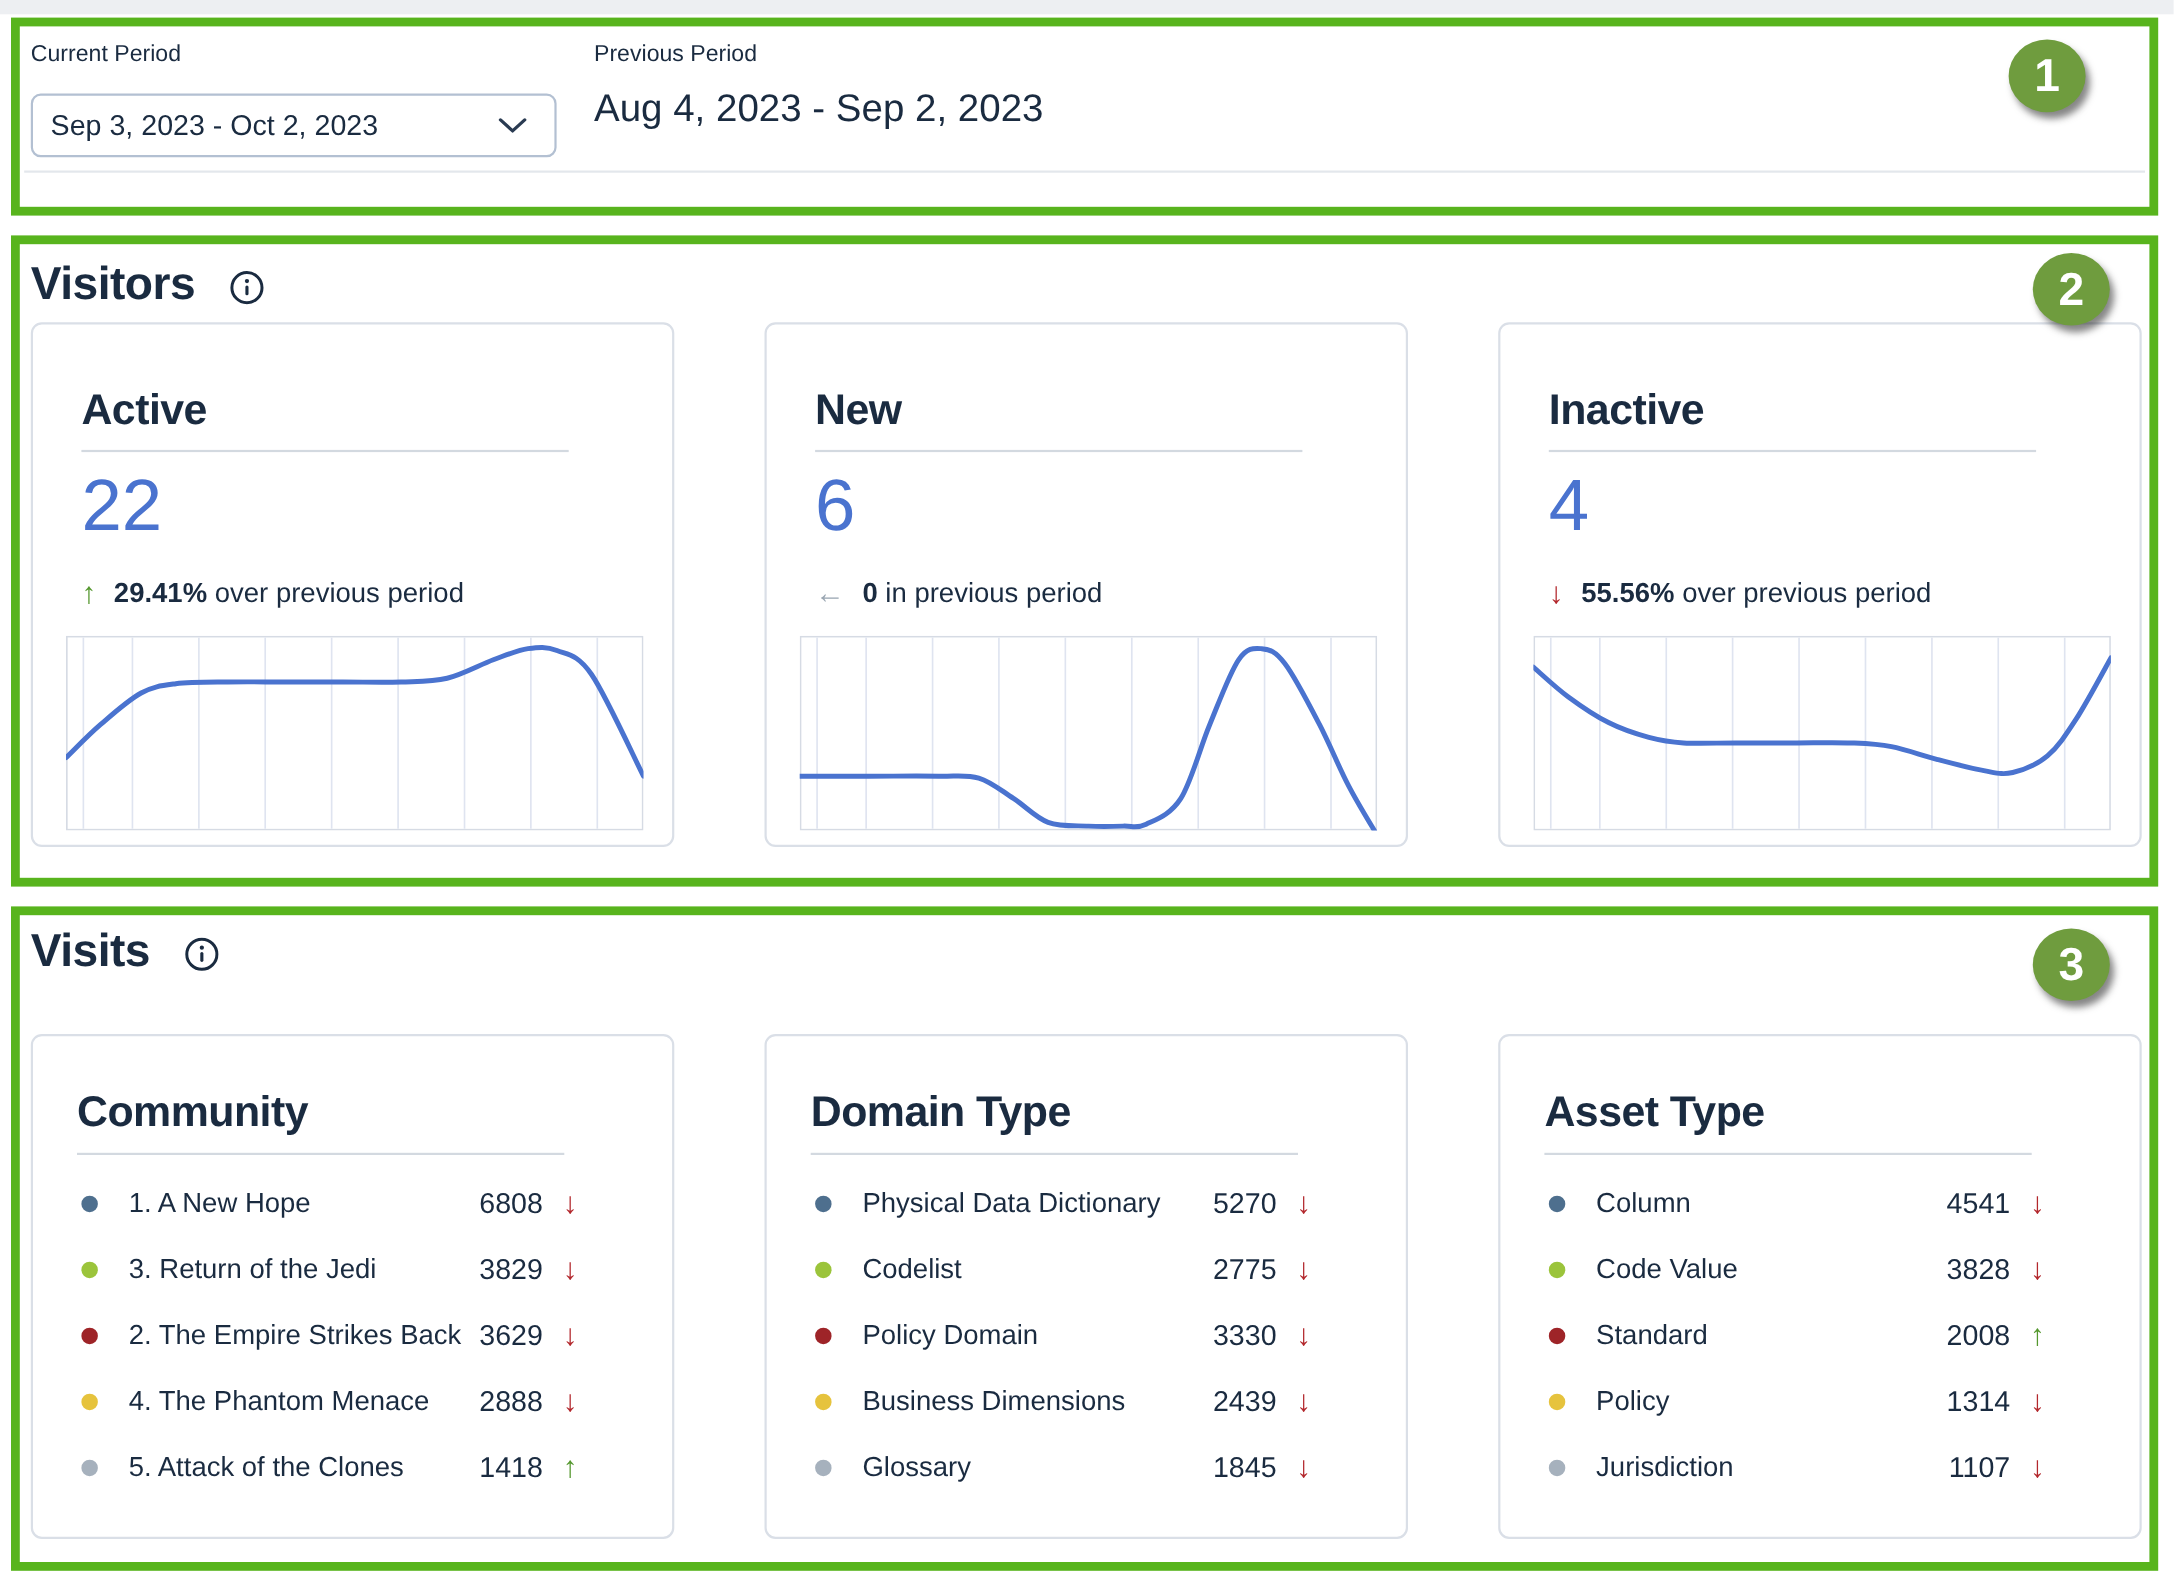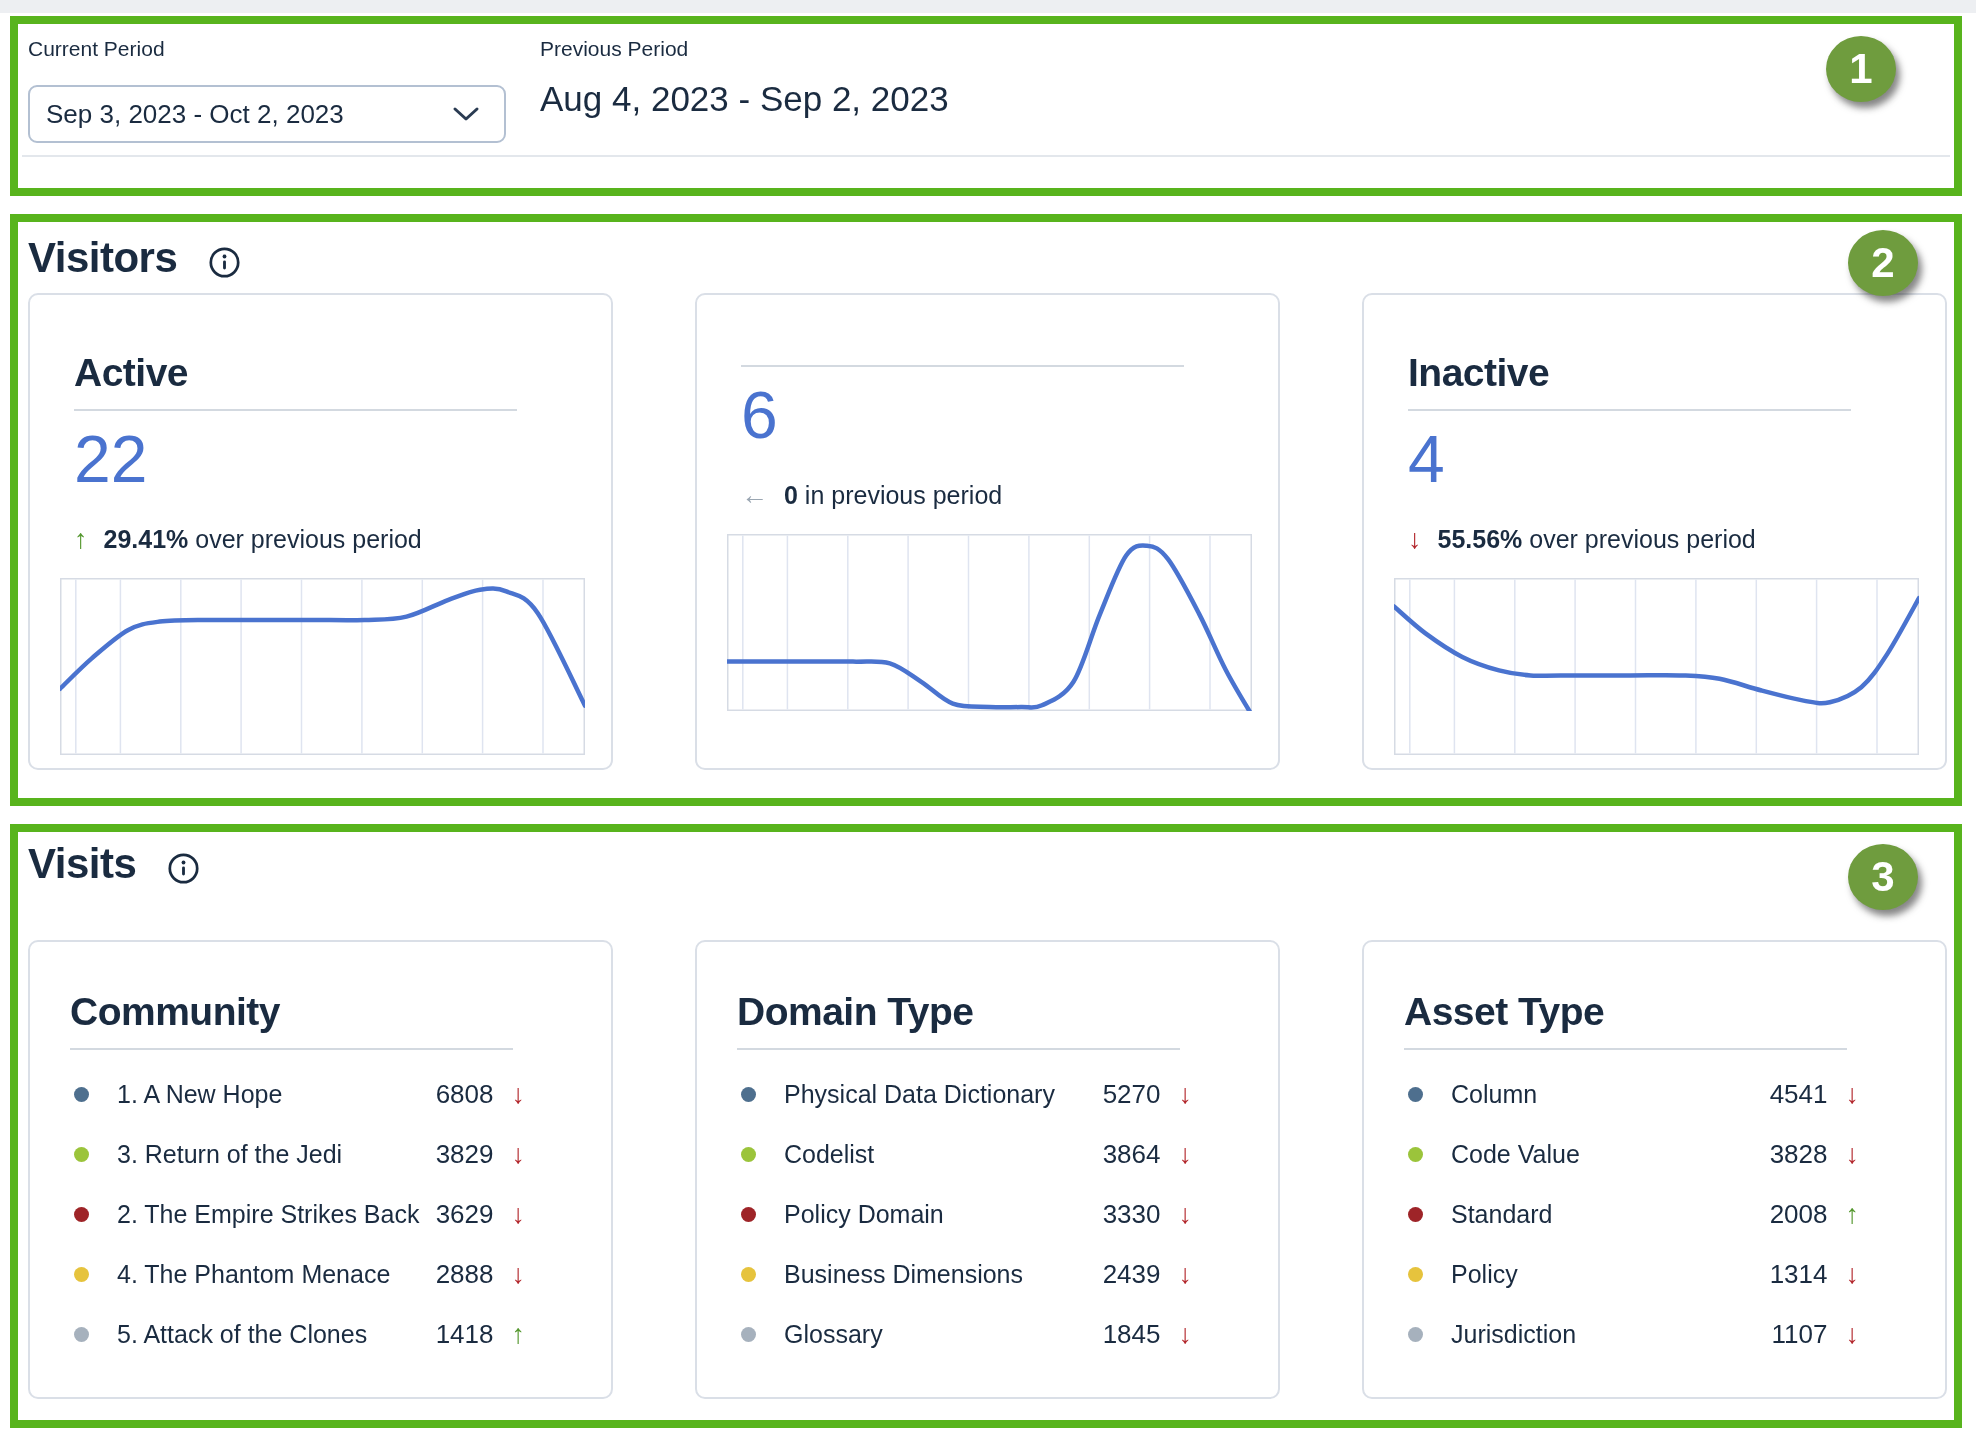--- a/index.html
+++ b/index.html
@@ -128,20 +128,21 @@
             <line x1="241.5" y1="1.5" x2="241.5" y2="175.5" stroke="#dfe4f0" stroke-width="1.5"></line>
             <line x1="301.9" y1="1.5" x2="301.9" y2="175.5" stroke="#dfe4f0" stroke-width="1.5"></line>
             <line x1="362.3" y1="1.5" x2="362.3" y2="175.5" stroke="#dfe4f0" stroke-width="1.5"></line>
             <line x1="422.6" y1="1.5" x2="422.6" y2="175.5" stroke="#dfe4f0" stroke-width="1.5"></line>
             <line x1="483.0" y1="1.5" x2="483.0" y2="175.5" stroke="#dfe4f0" stroke-width="1.5"></line>
             <path d="M0.0,110.8 C5.3,105.8 20.1,90.4 31.5,80.6 C42.9,70.8 56.9,58.2 68.3,52.0 C79.6,45.9 86.6,45.3 99.8,43.6 C112.9,42.0 130.4,42.2 147.0,42.0 C163.6,41.7 182.0,42.0 199.5,42.0 C217.0,42.0 234.5,42.0 252.0,42.0 C269.5,42.0 288.8,42.5 304.5,42.0 C320.3,41.4 332.5,42.0 346.5,38.6 C360.5,35.2 376.3,26.3 388.5,21.8 C400.8,17.3 410.4,13.1 420.0,11.7 C429.6,10.3 436.6,9.5 446.3,13.4 C455.9,17.3 464.6,16.2 477.8,35.2 C490.9,54.3 517.1,112.2 525.0,127.6" fill="none" stroke="#4a73cf" stroke-width="4.5" stroke-linecap="round"></path>
           </svg>
       </article>
 
       <article class="card vcard">
+        <h3 class="card-title">New</h3>
         <div class="card-divider"></div>
         <div class="big-num">6</div>
         <div class="delta">
           <span class="dir" style="color: rgb(154, 166, 178);">←</span>
           <span><b>0</b> <span>in previous period</span></span>
         </div>
         <svg class="spark" width="525" height="177" viewBox="0 0 525 177">
             <rect x="0.75" y="0.75" width="523.5" height="175.5" fill="none" stroke="#d6dbe4" stroke-width="1.5"></rect>
             <line x1="15.8" y1="1.5" x2="15.8" y2="175.5" stroke="#dfe4f0" stroke-width="1.5"></line>
             <line x1="60.4" y1="1.5" x2="60.4" y2="175.5" stroke="#dfe4f0" stroke-width="1.5"></line>
@@ -239,21 +240,21 @@
         <div class="rows">
           <div class="lrow">
             <span class="dot" style="background: rgb(78, 111, 142);"></span>
             <span class="row-label">Physical Data Dictionary</span>
             <span class="row-value">5270</span>
             <span class="dir" style="color: rgb(179, 40, 45);">↓</span>
           </div>
           <div class="lrow">
             <span class="dot" style="background: rgb(155, 196, 59);"></span>
             <span class="row-label">Codelist</span>
-            <span class="row-value">3864</span>
+            <span class="row-value">2775</span>
             <span class="dir" style="color: rgb(179, 40, 45);">↓</span>
           </div>
           <div class="lrow">
             <span class="dot" style="background: rgb(158, 36, 40);"></span>
             <span class="row-label">Policy Domain</span>
             <span class="row-value">3330</span>
             <span class="dir" style="color: rgb(179, 40, 45);">↓</span>
           </div>
           <div class="lrow">
             <span class="dot" style="background: rgb(230, 195, 61);"></span>

